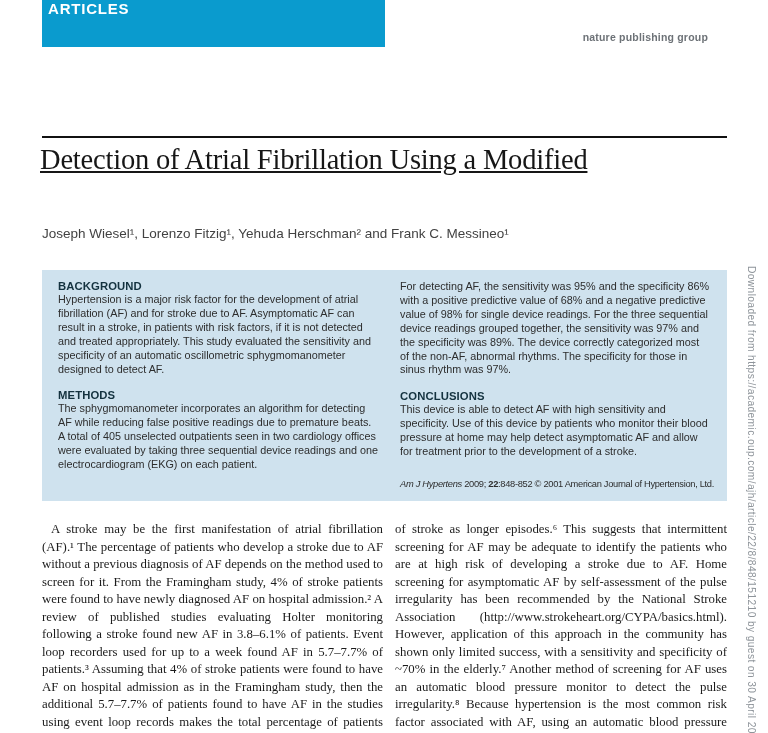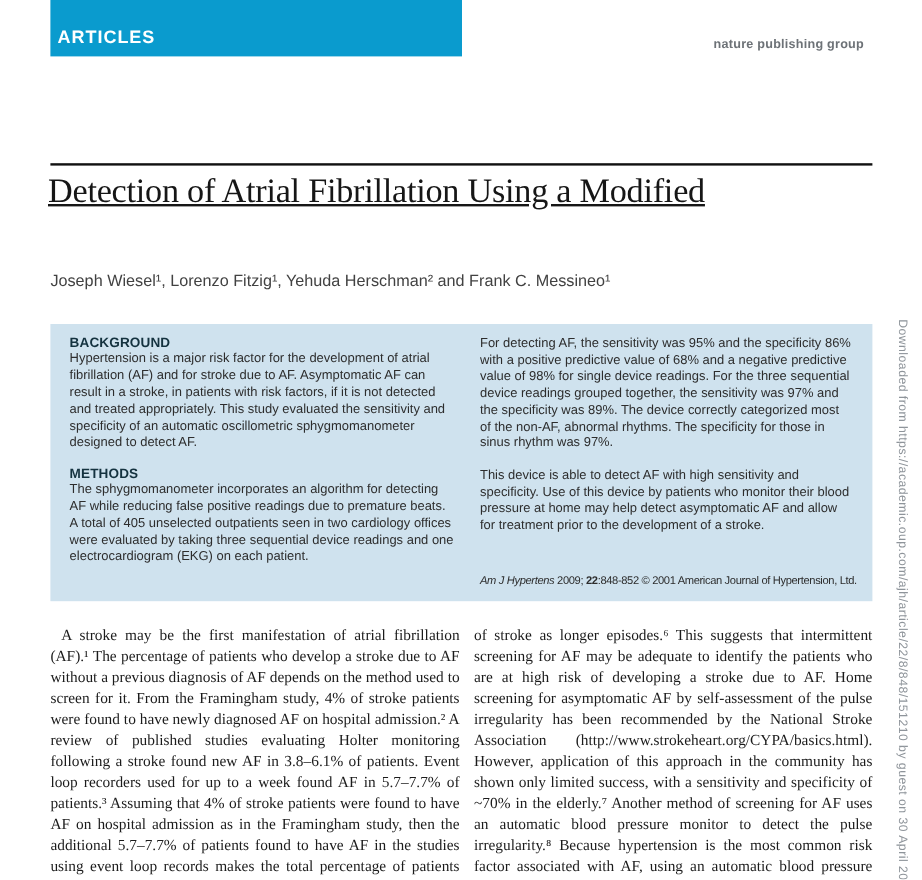--- a/index.html
+++ b/index.html
@@ -3,27 +3,27 @@
 <meta charset="utf-8">
 <style>
   html, body { margin: 0; padding: 0; background: #ffffff; }
   body { width: 768px; height: 733px; overflow: hidden; font-family: "Liberation Sans", sans-serif; }
   .page { position: relative; width: 768px; height: 733px; background: #ffffff; overflow: hidden; }
 
   
   .articles-banner {
     position: absolute; left: 42px; top: 0; width: 343px; height: 47px;
     background: #0a9bce; box-sizing: border-box;
-    display: flex; align-items: flex-end; padding: 0 0 7px 6px;
+    display: flex; align-items: flex-start; padding: 0 0 7px 6px;
   }
   .articles-banner .label {
     color: #ffffff; font-weight: bold; font-size: 15px; letter-spacing: 0.8px;
   }
   .publisher {
-    position: absolute; top: 31px; right: 48px;
+    position: absolute; top: 31px; right: 60px;
     color: #6d7277; font-weight: bold; font-size: 10.5px; letter-spacing: 0.2px;
   }
 
   
   .title-rule { position: absolute; left: 42px; top: 136px; width: 685px; height: 0; border: 0; border-top: 2px solid #111111; margin: 0; }
   .article-title {
     position: absolute; left: 40px; top: 142px; width: 690px; margin: 0;
     font-family: "Liberation Serif", "DejaVu Serif", serif; font-weight: 400;
     font-size: 28.5px; line-height: 35px; color: #161616; letter-spacing: -0.2px; text-decoration: underline;
   }
@@ -97,20 +97,21 @@
         </section>
       </div>
     <div class="abs-col-right">
       <div>
 
           <section class="abs-section">
             <p class="abs-text">For detecting AF, the sensitivity was 95% and the specificity 86% with a positive predictive value of 68% and a negative predictive value of 98% for single device readings. For the three sequential device readings grouped together, the sensitivity was 97% and the specificity was 89%. The device correctly categorized most of the non-AF, abnormal rhythms. The specificity for those in sinus rhythm was 97%.</p>
           </section>
 
           <section class="abs-section">
+            <h3 class="abs-heading">CONCLUSIONS</h3>
             <p class="abs-text">This device is able to detect AF with high sensitivity and specificity. Use of this device by patients who monitor their blood pressure at home may help detect asymptomatic AF and allow for treatment prior to the development of a stroke.</p>
           </section>
         </div>
       <p class="citation"><i>Am J Hypertens</i><span> 2009; </span><b>22</b><span>:848-852 © 2001 American Journal of Hypertension, Ltd.</span></p>
     </div>
   </div>
 
   <div class="body-cols">
     <div class="body-col body-col-left">
       <p class="body-par">A stroke may be the first manifestation of atrial fibrillation (AF).¹ The percentage of patients who develop a stroke due to AF without a previous diagnosis of AF depends on the method used to screen for it. From the Framingham study, 4% of stroke patients were found to have newly diagnosed AF on hospital admission.² A review of published studies evaluating Holter monitoring following a stroke found new AF in 3.8–6.1% of patients. Event loop recorders used for up to a week found AF in 5.7–7.7% of patients.³ Assuming that 4% of stroke patients were found to have AF on hospital admission as in the Framingham study, then the additional 5.7–7.7% of patients found to have AF in the studies using event loop records makes the total percentage of patients with newly diagnosed AF following a stroke only 9.7–11.7%. This rate will be an underestimation of the</p>

